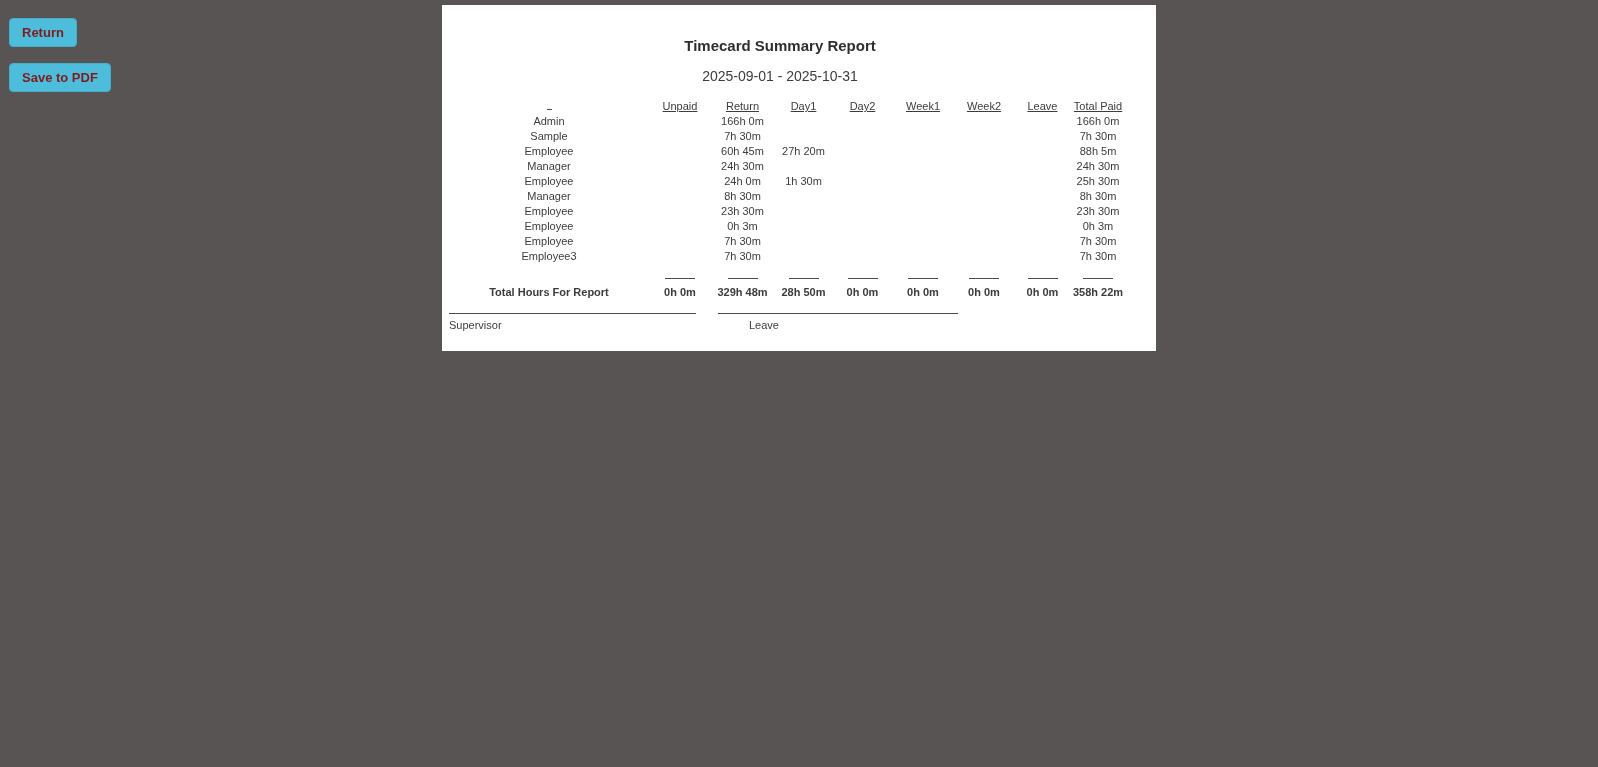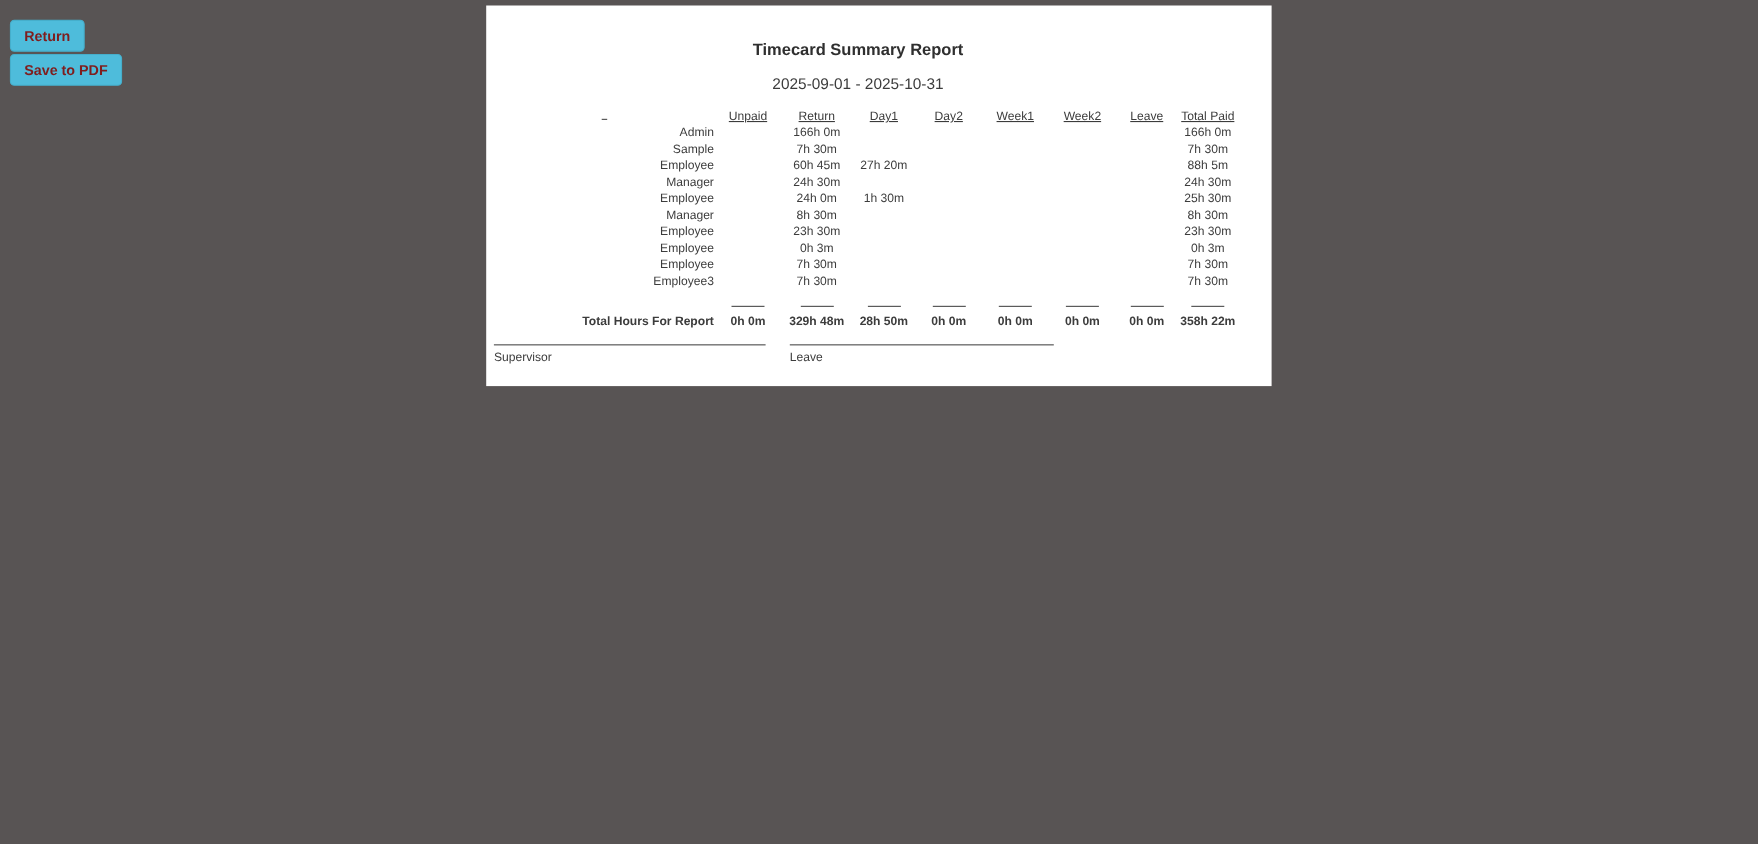--- a/index.html
+++ b/index.html
@@ -30,21 +30,21 @@
     color:#7f1d1d;
     font-weight:bold;
     font-size:13px;
     line-height:27px;
     height:29px;
     padding:0 12px;
     cursor:pointer;
     font-family:"Liberation Sans","DejaVu Sans",sans-serif;
   }
   .btn-return{top:18px;}
-  .btn-save{top:49px;}
+  .btn-save{top:63px;}
 
   
   .panel{
     width:714px;height:346px;
     margin:5px auto 0;
     background:var(--panel);
     padding:0 45px 0 7px;
   }
   .report-title{
     padding-top:32px;
@@ -68,21 +68,21 @@
   }
   table.tc th, table.tc td{
     padding:0;
     height:15px;
     line-height:15px;
     white-space:nowrap;
     text-align:center;
     font-weight:normal;
     vertical-align:bottom;
   }
-  table.tc .name-col{text-align:right;}
+  table.tc .name-col{text-align:center;}
   table.tc thead th .hu{
     text-decoration:underline;
   }
   .blank-underline{
     display:inline-block;
     width:5px;
     border-bottom:1px solid var(--rule);
     height:1px;
     vertical-align:baseline;
   }
@@ -109,20 +109,21 @@
     border-bottom:1px solid var(--rule);
     height:1px;
   }
   .sig-line.supervisor{width:247px;}
   .sig-gap{width:22px;}
   .sig-line.date{width:240px;}
   .sig-labels{
     display:flex;
     margin-top:5px;
     font-size:11px;
+    gap:31px;
   }
   .sig-label-supervisor{width:269px;}
 </style>
 </head>
 <body>
 
 <button class="btn btn-return">Return</button>
 
 <button class="btn btn-save">Save to PDF</button>
 

